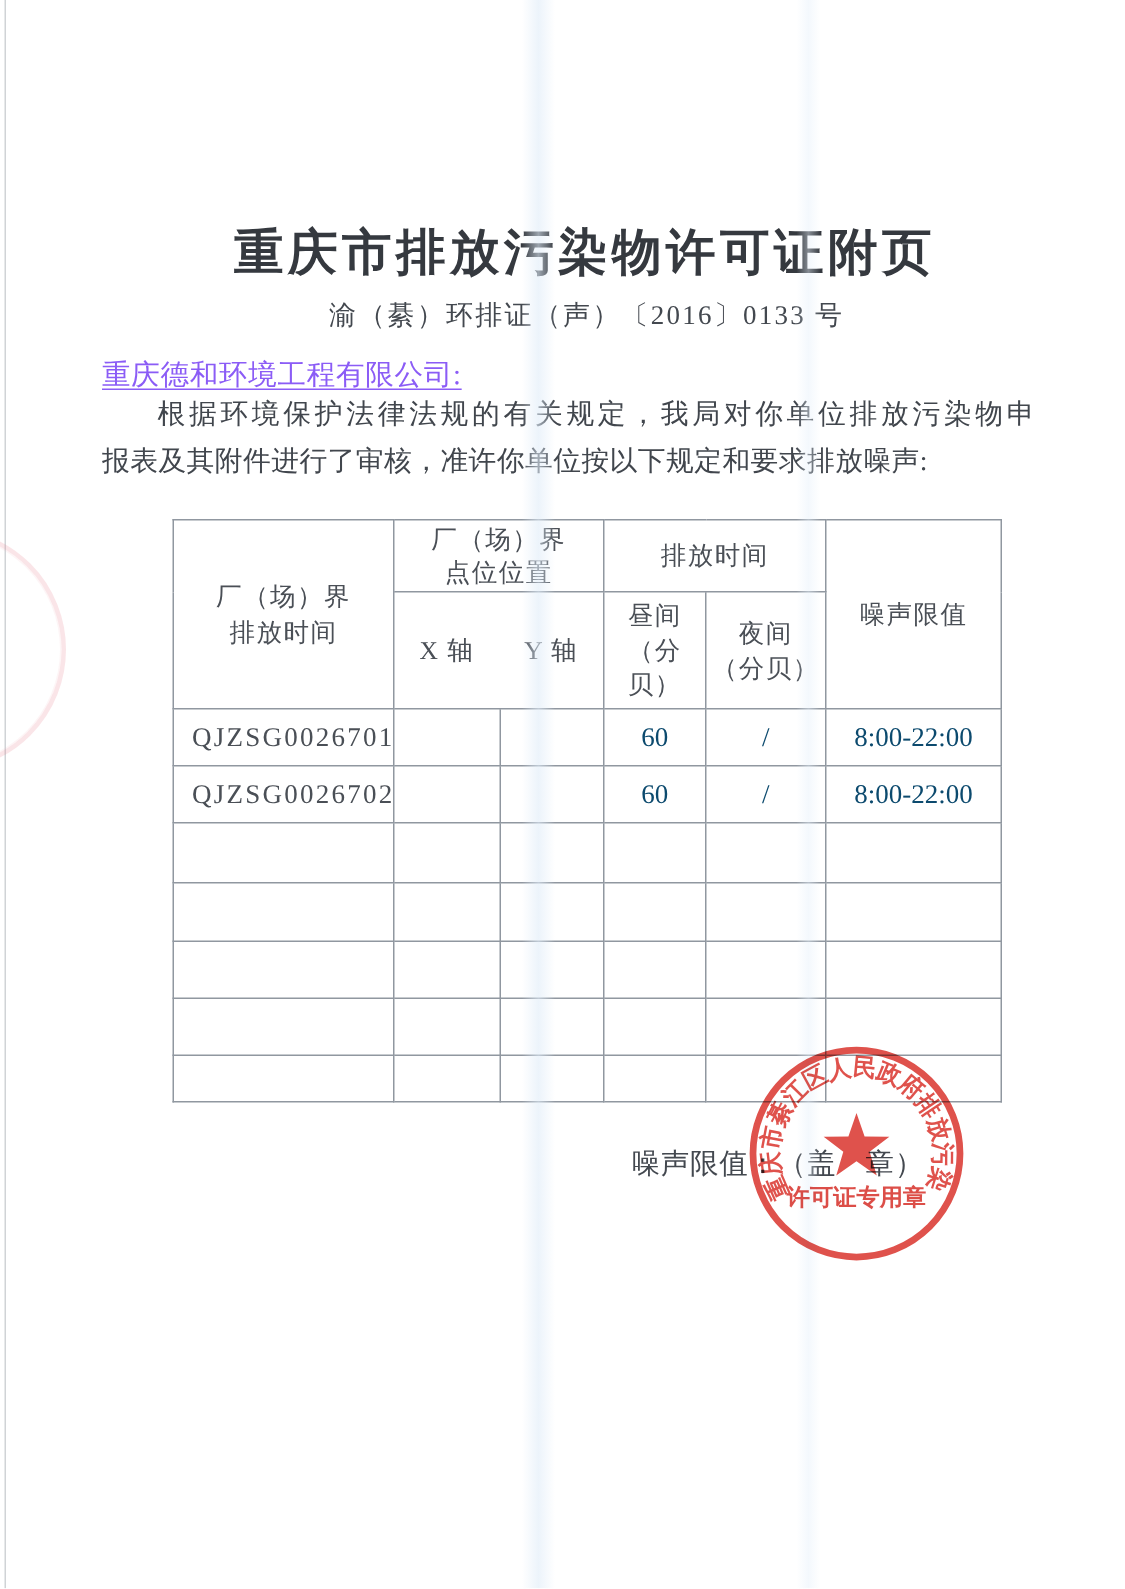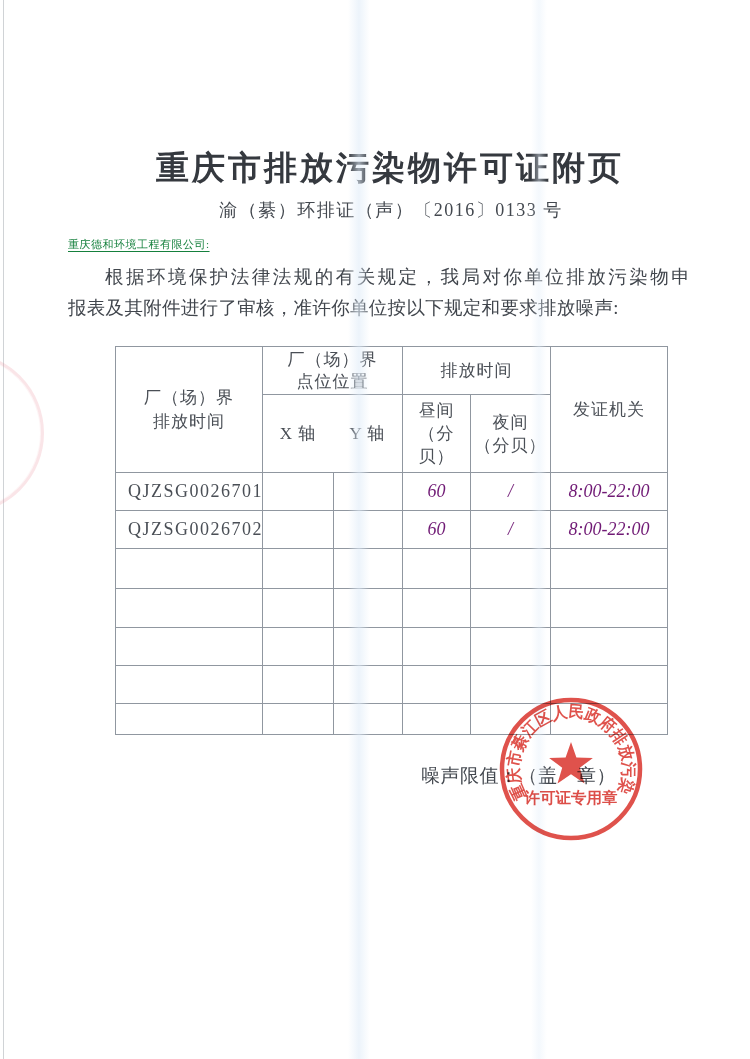--- a/index.html
+++ b/index.html
@@ -36,24 +36,24 @@
     color:#35393f;
   }
   .doc-number{
     position:absolute;top:198px;left:0;width:750px;
     padding-left:32px;box-sizing:border-box;
     text-align:center;
     font-size:18px;letter-spacing:1.5px;color:#43484f;
   }
   .recipient{
     position:absolute;top:237px;left:68px;
-    font-size:11px;letter-spacing:.5px;
+    font-size:19px;letter-spacing:.5px;
     text-decoration:underline;
     text-underline-offset:3px;
-    color:#15803d;
+    color:#8b5cf6;
   }
   .body-text{
     position:absolute;top:262px;left:68px;width:622px;margin:0;
     font-size:18.5px;line-height:31px;letter-spacing:.3px;
     color:#41464d;
   }
   .body-line1{
     display:block;text-indent:2em;
     text-align:justify;text-align-last:justify;
   }
@@ -68,21 +68,21 @@
     text-align:center;vertical-align:middle;
     padding:0;overflow:hidden;
   }
   .noise-table .hdr{font-size:17px;letter-spacing:1px;color:#4a4f56;}
   .noise-table .hdr .ln{display:block;line-height:24px;}
   .xy-wrap{display:flex;justify-content:space-around;align-items:flex-start;width:100%;}
   .cell-code{
     text-align:left;padding-left:12px !important;
     font-size:18px;letter-spacing:1.5px;color:#4a4f56;
   }
-  .cell-val{font-size:18px;color:#701a75;font-style:italic;}
+  .cell-val{font-size:18px;color:#0c4a6e;}
   .issuer{
     position:absolute;top:763px;left:421px;
     font-size:19px;letter-spacing:0.5px;color:#43484f;
   }
   .issue-date{
     position:absolute;top:791px;left:484px;
     font-size:20px;letter-spacing:3px;color:#43484f;
   }
   .stamp{
     position:absolute;left:491px;top:689px;
@@ -120,21 +120,21 @@
       <tr style="height:48px">
         <td rowspan="2" class="hdr">
           <span class="ln">厂（场）界</span>
           <span class="ln">排放时间</span>
         </td>
         <td colspan="2" class="hdr">
           <span class="ln" style="line-height:22px">厂（场）界</span>
           <span class="ln" style="line-height:22px">点位位置</span>
         </td>
         <td colspan="2" class="hdr">排放时间</td>
-        <td rowspan="2" class="hdr">发证机关</td>
+        <td rowspan="2" class="hdr">噪声限值</td>
       </tr>
       <tr style="height:78px">
         <td colspan="2" class="hdr">
           <span class="xy-wrap">
             <span>X 轴</span>
             <span>Y 轴</span>
           </span>
         </td>
         <td class="hdr">
           <span class="ln" style="line-height:23px">昼间</span>

